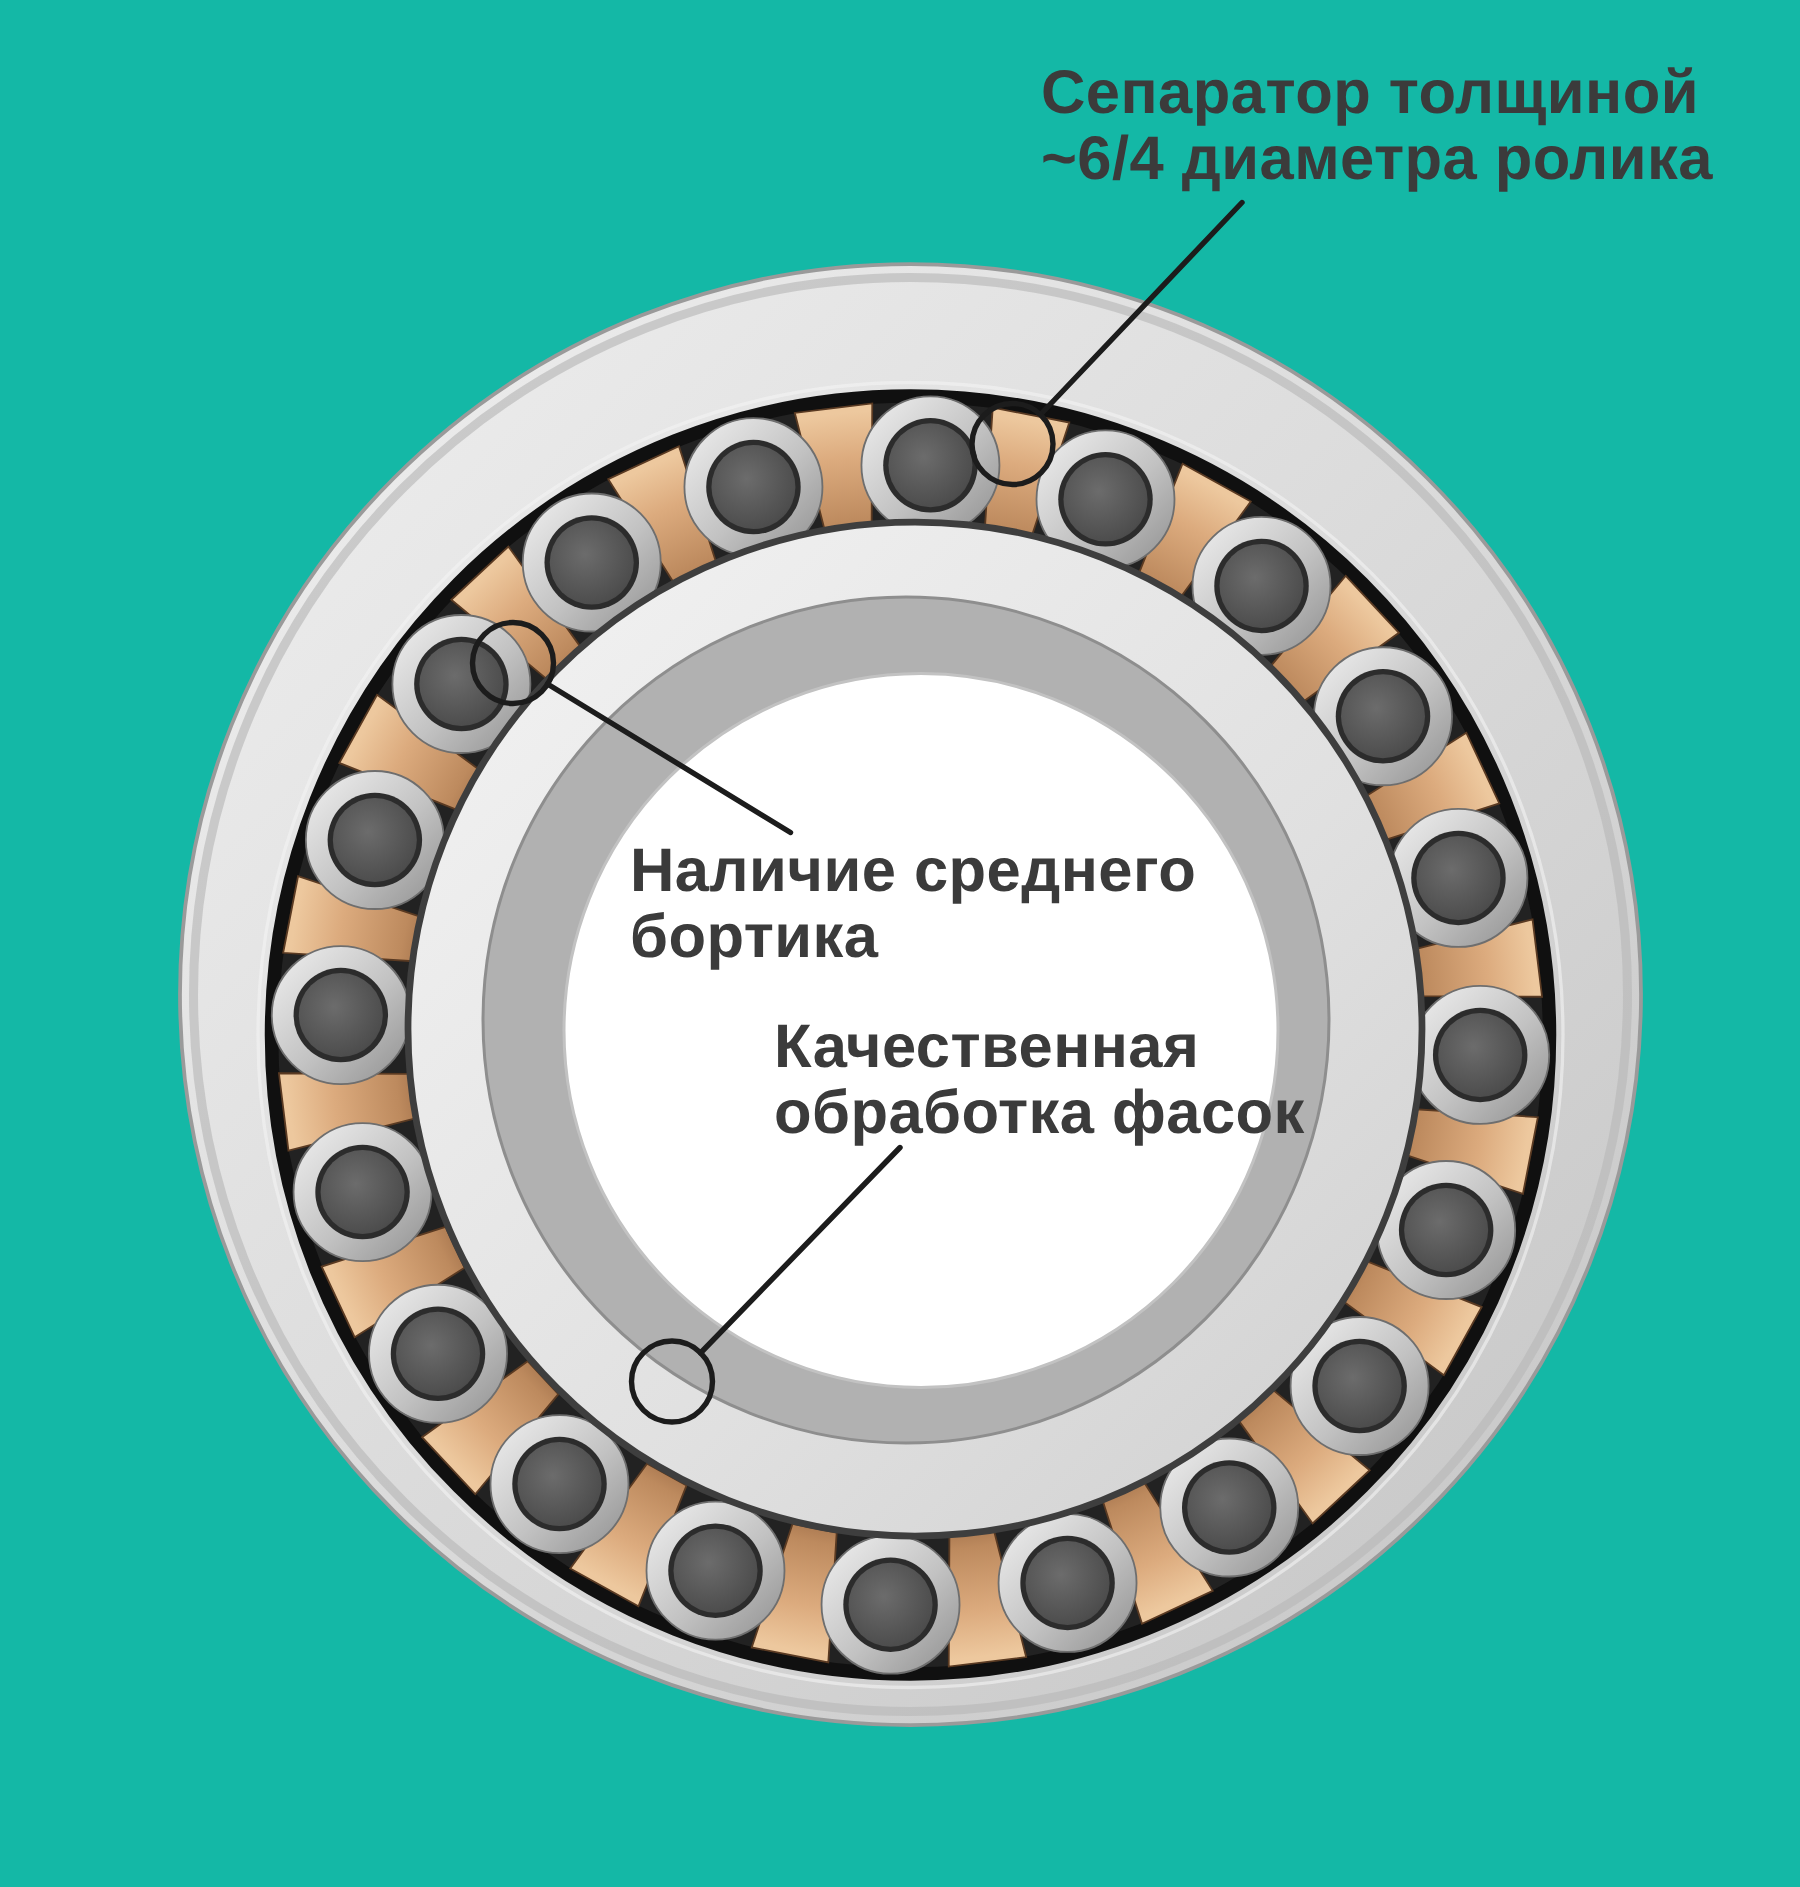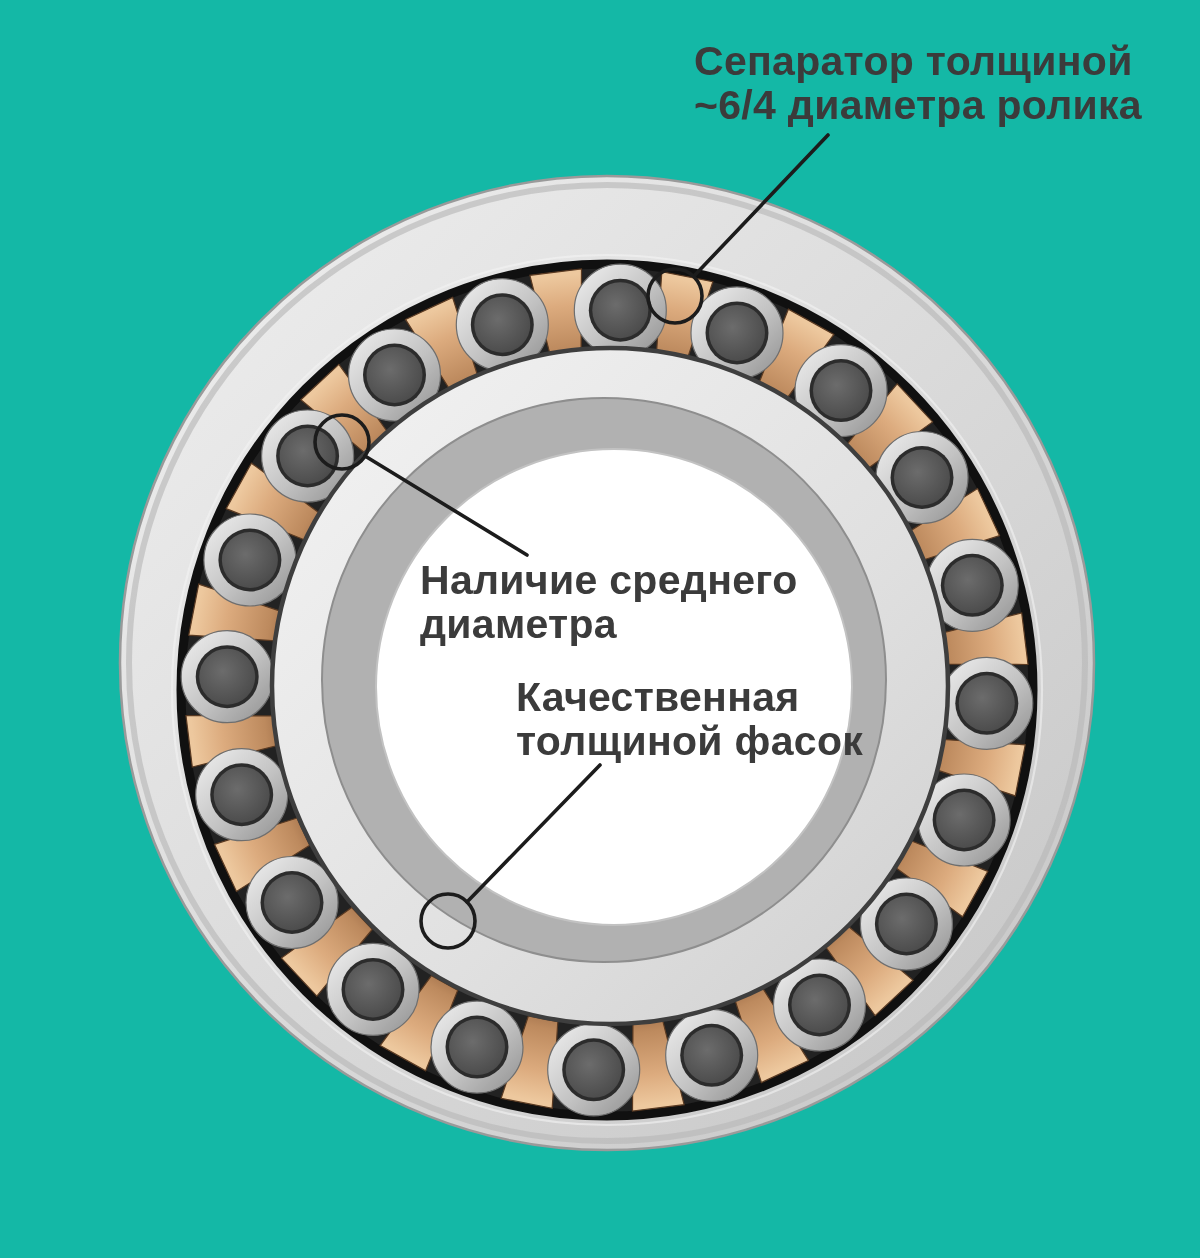--- a/index.html
+++ b/index.html
@@ -198,21 +198,21 @@
       </g>
   </svg>
 
   <div id="annotations">
       <div class="ann" style="left: 694px; top: 39px;">
         <div>Сепаратор толщиной</div>
         <div>~6/4 диаметра ролика</div>
       </div>
       <div class="ann" style="left: 420px; top: 558px;">
         <div>Наличие среднего</div>
-        <div>диаметра</div>
+        <div>бортика</div>
       </div>
       <div class="ann" style="left: 484px; top: 675px; margin-left: 32px;">
         <div>Качественная</div>
-        <div>толщиной фасок</div>
+        <div>обработка фасок</div>
       </div>
     </div>
 
 </div>
 
 </body></html>

